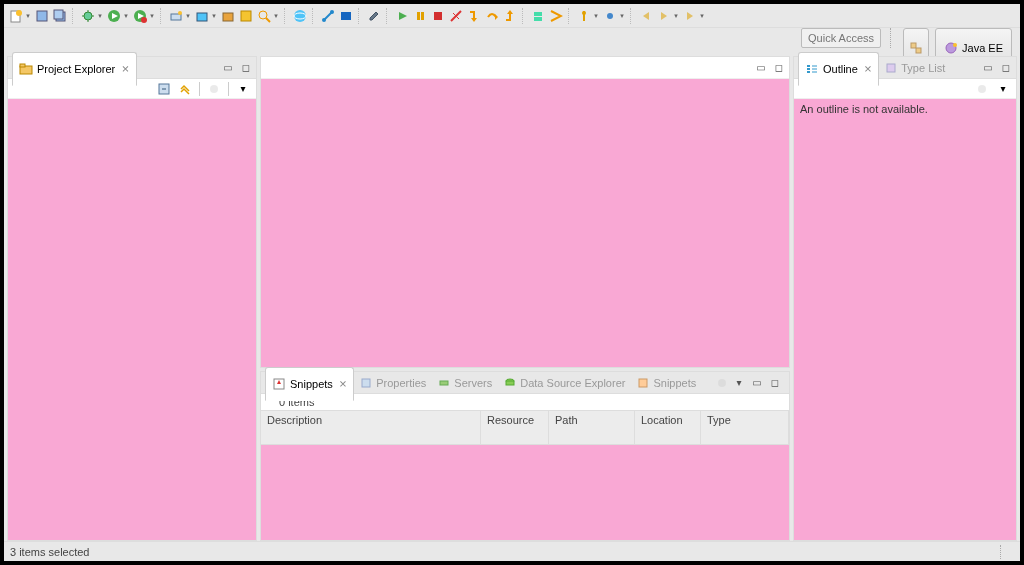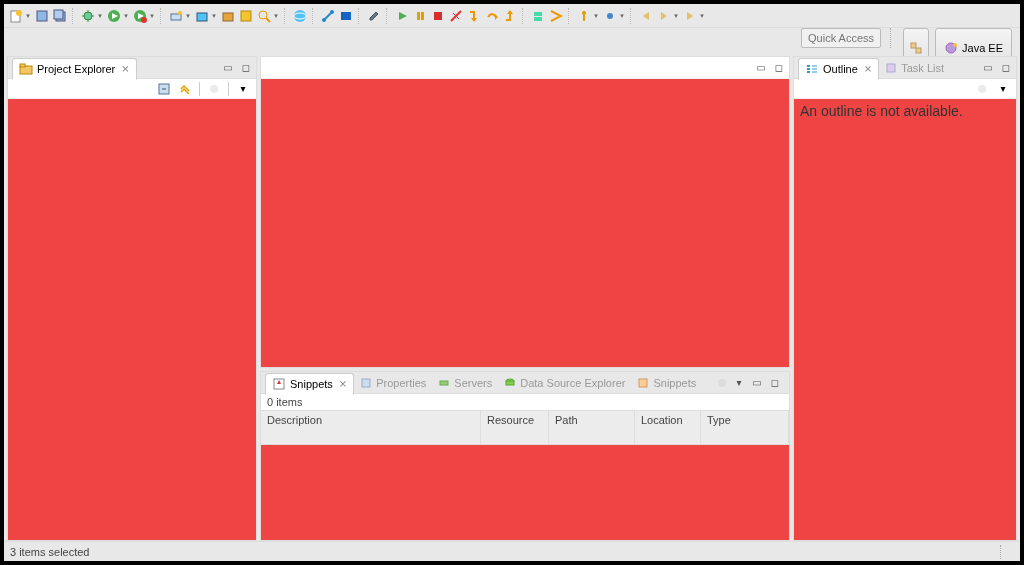--- a/index.html
+++ b/index.html
@@ -14,33 +14,33 @@
 .persp-sep { width: 4px; height: 20px; border-left: 1px dotted #aaa; margin: 0 3px; }
 .persp-btn { height: 40px; display: inline-flex; align-items: center; padding: 0 8px; border: 1px solid #bbb; border-radius: 3px; background: linear-gradient(#f4f4f4,#e2e2e2); cursor: pointer; gap: 4px; }
 .persp-btn.icon-only { padding: 0 5px; }
 .main-area { flex: 1; display: flex; gap: 3px; padding: 0 3px; min-height: 0; }
 .left-col, .right-col { width: 250px; display: flex; flex-direction: column; }
 .right-col { width: 224px; }
 .center-col { flex: 1; display: flex; flex-direction: column; gap: 3px; min-height: 0; }
 .view { background: #fff; border: 1px solid #ddd; display: flex; flex-direction: column; flex: 1; }
 .view.editor-area { background: #fff; border: 1px solid #ddd; }
 .tab-row { height: 22px; display: flex; align-items: center; background: #e8e8e8; border-bottom: 1px solid #ddd; padding-left: 4px; }
-.tab { display: inline-flex; align-items: center; height: 22px; padding: 4px 6px; gap: 4px; cursor: pointer; }
+.tab { display: inline-flex; align-items: center; height: 22px; padding: 16px 6px; gap: 4px; cursor: pointer; }
 .tab.active { background: #fff; border: 1px solid #ccc; border-bottom: 1px solid #fff; border-radius: 3px 3px 0 0; position: relative; top: 1px; }
 .tab.inactive { color: #999; }
 .tab-lbl { font-size: 11px; }
 .close-x { font-size: 10px; color: #888; margin-left: 2px; }
 .tab-spacer { flex: 1; }
 .tab-ctrl { width: 16px; height: 16px; display: inline-flex; align-items: center; justify-content: center; cursor: pointer; color: #555; font-size: 10px; margin-right: 2px; border: 1px solid transparent; border-radius: 2px; }
 .view-toolbar { height: 20px; background: #fff; display: flex; align-items: center; justify-content: flex-end; padding: 0 4px; gap: 3px; border-bottom: 1px solid #eee; }
 .vt-btn { width: 18px; height: 18px; display: inline-flex; align-items: center; justify-content: center; cursor: pointer; border: 1px solid transparent; border-radius: 2px; font-size: 10px; }
-.view-body { flex: 1; background: #ef4444; padding: 4px 6px; color: #333; font-size: 14px; overflow: auto; }
+.view-body { flex: 1; background: #f9a8d4; padding: 4px 6px; color: #333; font-size: 11px; overflow: auto; }
 .bottom-view { height: 170px; background: #fff; border: 1px solid #ddd; display: flex; flex-direction: column; }
 .bottom-tabs { height: 22px; display: flex; align-items: center; background: #e8e8e8; border-bottom: 1px solid #ddd; padding: 0 4px; }
-.items-count { padding: 2px 6px; color: #444; font-size: 11px; background: #fff; }
+.items-count { padding: 2px 18px; color: #444; font-size: 11px; background: #fff; }
 .table-head { display: flex; background: #ececec; border-bottom: 1px solid #ddd; border-top: 1px solid #ddd; height: 35px; }
 .th { padding: 3px 6px; font-size: 11px; color: #444; border-right: 1px solid #ddd; }
 .th.desc { flex: 0 0 220px; }
 .th.res { flex: 0 0 68px; }
 .th.path { flex: 0 0 86px; }
 .th.loc { flex: 0 0 66px; }
 .th.type { flex: 1; }
 .status-bar { height: 20px; background: #e8e8e8; border-top: 1px solid #ddd; display: flex; align-items: center; padding: 0 6px; font-size: 11px; color: #444; }
 .status-sep { margin-left: auto; width: 4px; height: 14px; border-left: 1px dotted #aaa; margin-right: 10px; }
 svg { display: block; }
@@ -379,21 +379,21 @@
                 <line x1="7" y1="7" x2="12" y2="7" stroke="#39c"></line>
                 <line x1="7" y1="10" x2="12" y2="10" stroke="#39c"></line>
               </svg>
             <span class="tab-lbl">Outline</span>
             <span class="close-x">⨯</span>
           </div>
           <div class="tab inactive">
             <svg width="12" height="12">
                 <rect x="2" y="2" width="8" height="8" fill="#dce" stroke="#aac"></rect>
               </svg>
-            <span class="tab-lbl">Task List</span>
+            <span class="tab-lbl">Type List</span>
           </div>
           <div class="tab-spacer"></div>
           <span class="tab-ctrl">▭</span>
           <span class="tab-ctrl">◻</span>
         </div>
         <div class="view-toolbar">
           <span class="vt-btn" style="opacity:0.4">
               <svg width="12" height="12">
                 <circle cx="6" cy="6" r="4" fill="#ccc"></circle>
               </svg>

